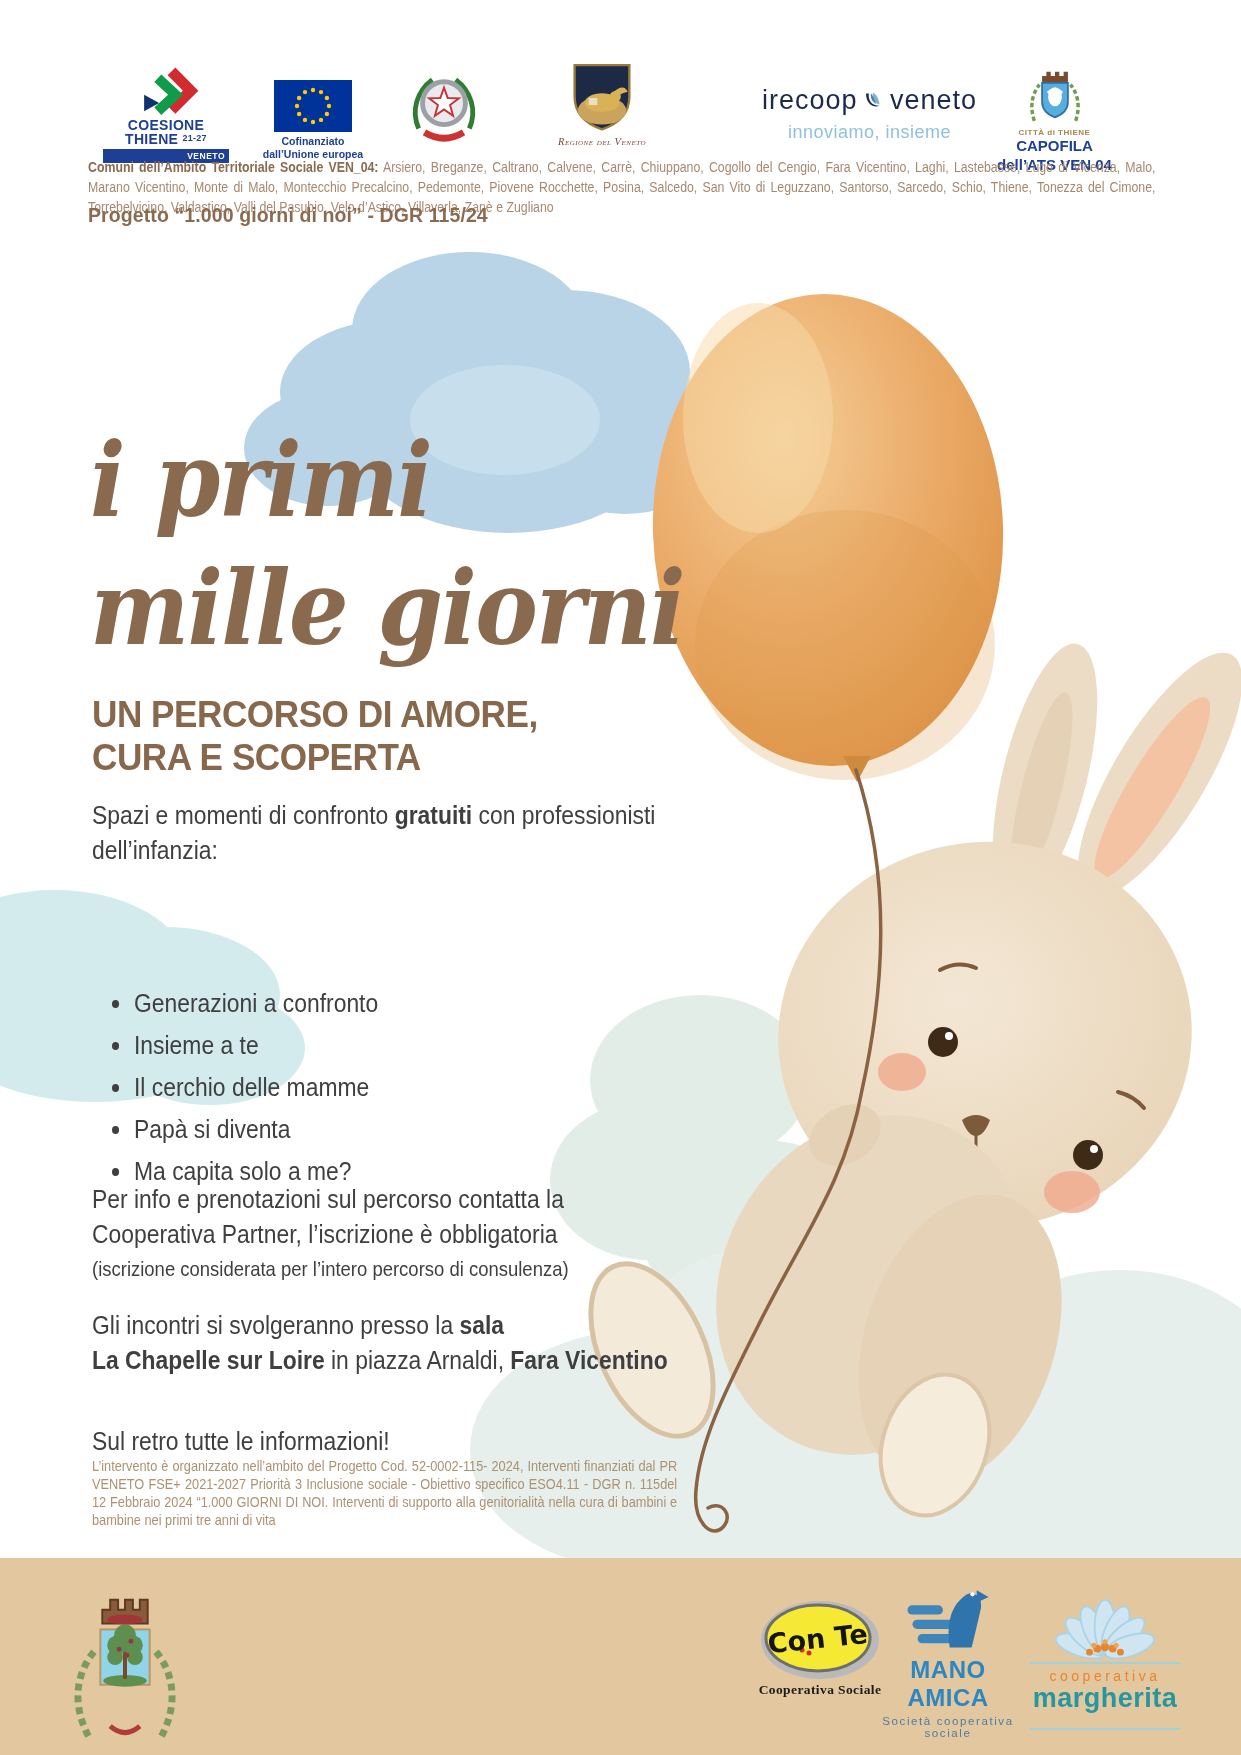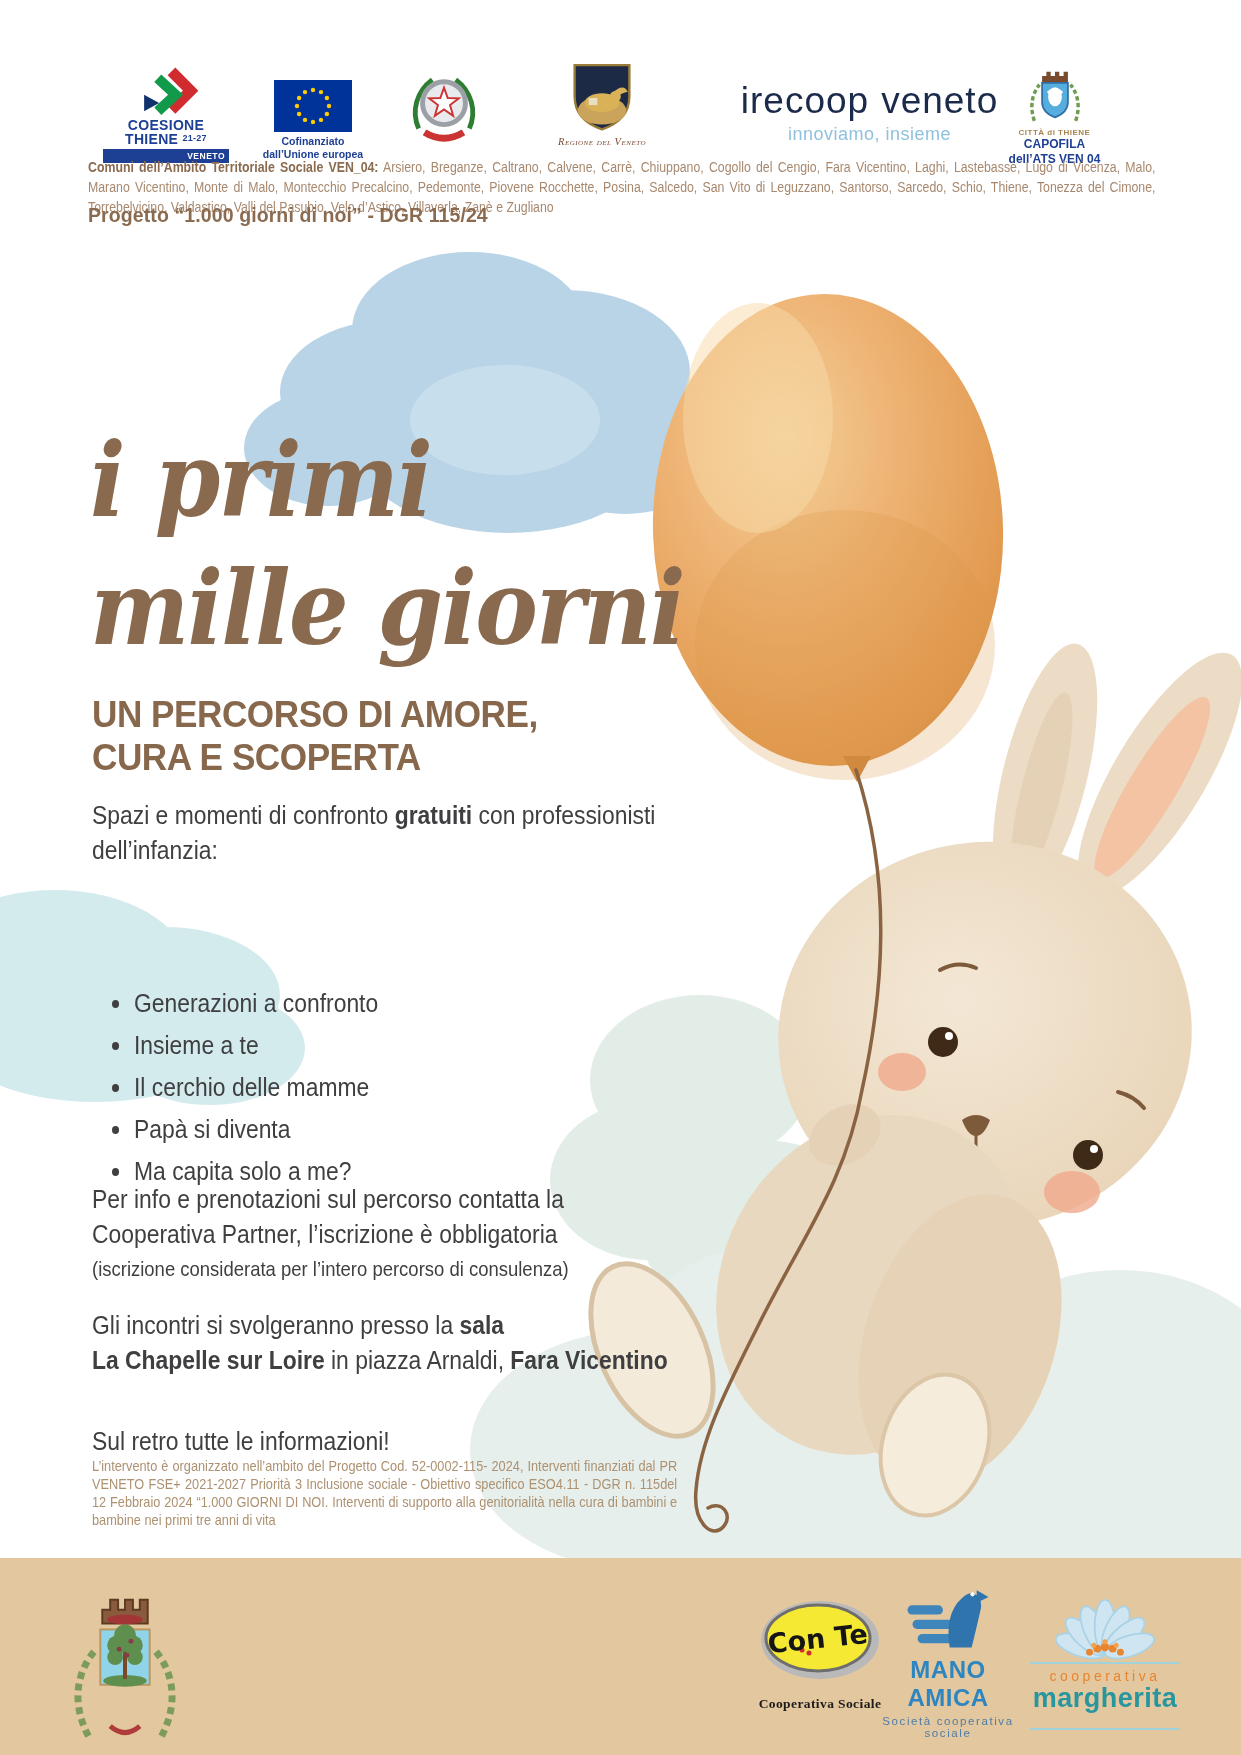--- a/index.html
+++ b/index.html
@@ -11,24 +11,24 @@
   
   .logo{position:absolute;text-align:center;}
   .coesione-text{color:#1d3f94;font-weight:bold;line-height:1.02;font-size:14px;letter-spacing:.3px;}
   .coesione-badge{font-size:9px;vertical-align:3px;font-weight:bold;}
   .coesione-banner{margin-top:2px;background:#1d3f94;color:#fff;font-size:8.5px;font-weight:bold;
                    text-align:right;padding:2px 4px 2px 14px;letter-spacing:.5px;}
   .eu-caption{color:#1d3f94;font-size:10.5px;font-weight:bold;line-height:1.25;margin-top:3px;}
   .veneto-caption{color:#7c4a34;font-size:10.5px;font-variant:small-caps;letter-spacing:.5px;
                   font-family:"Liberation Serif", serif;margin-top:2px;font-style:italic;}
   .irecoop-row{display:flex;align-items:center;justify-content:center;gap:6px;}
-  .irecoop-word{color:#1b2a4a;font-size:37px;letter-spacing:1px;}
+  .irecoop-word{color:#1b2a4a;font-size:27px;letter-spacing:1px;}
   .irecoop-tagline{color:#8fc1dd;font-size:18px;margin-top:2px;letter-spacing:.5px;text-align:center;}
   .thiene-city{color:#a8854e;font-size:8px;font-weight:bold;letter-spacing:.5px;margin-top:2px;}
-  .thiene-cap{color:#1d3f94;font-size:12px;font-weight:bold;line-height:1.25;}
+  .thiene-cap{color:#1d3f94;font-size:15px;font-weight:bold;line-height:1.25;}
 
   
   .comuni{left:88px;top:158px;width:1213px;font-size:14px;line-height:1.42;color:#a7886e;
           text-align:justify;}
   .comuni b{color:#8a6b50;}
   .progetto{left:88px;top:204px;font-size:19.5px;font-weight:bold;color:#8a6b50;letter-spacing:.1px;}
 
   
   .script{font-family:"DejaVu Serif", serif;font-style:italic;font-weight:bold;color:#8a6a4e;
           font-size:102px;letter-spacing:-2px;white-space:nowrap;transform:scaleX(.92);
@@ -42,21 +42,21 @@
   .bullet-list{list-style:none;margin:0;padding:0;}
   .bullet-list li{display:flex;align-items:flex-start;gap:17px;margin-bottom:7px;}
   .bullet-dot{width:8px;height:8px;border-radius:50%;background:#3f3e41;margin-top:14px;flex:0 0 auto;}
   .note{font-size:21px;color:#3f3e41;margin-top:3px;}
   .legal{left:92px;top:1458px;width:665px;font-size:14.5px;line-height:1.24;color:#ad9171;
          text-align:justify;white-space:normal;}
 
   
   .band{left:0;top:1558px;width:1241px;height:197px;background:#e3c79f;z-index:6;}
   .conte-caption{font-family:"Liberation Serif", serif;font-weight:bold;color:#1c1c1c;
-                 font-size:13.5px;letter-spacing:.4px;text-align:center;margin-top:14px;}
+                 font-size:13.5px;letter-spacing:.4px;text-align:center;margin-top:0;}
   .mano-name{color:#2e86c1;font-weight:bold;font-size:24px;letter-spacing:.5px;text-align:center;}
   .mano-caption{color:#4f7ca6;font-size:11.5px;letter-spacing:1.6px;text-align:center;margin-top:3px;}
   .marg-coop{color:#e8852f;font-size:14px;letter-spacing:3.5px;text-align:center;
              border-top:2px solid #9fd2da;padding-top:4px;}
   .marg-name{color:#27969e;font-weight:bold;font-size:27px;letter-spacing:.5px;text-align:center;
              border-bottom:2px solid #9fd2da;padding-bottom:14px;line-height:1.1;}
   svg{display:block;}
 </style>
 </head>
 <body>

